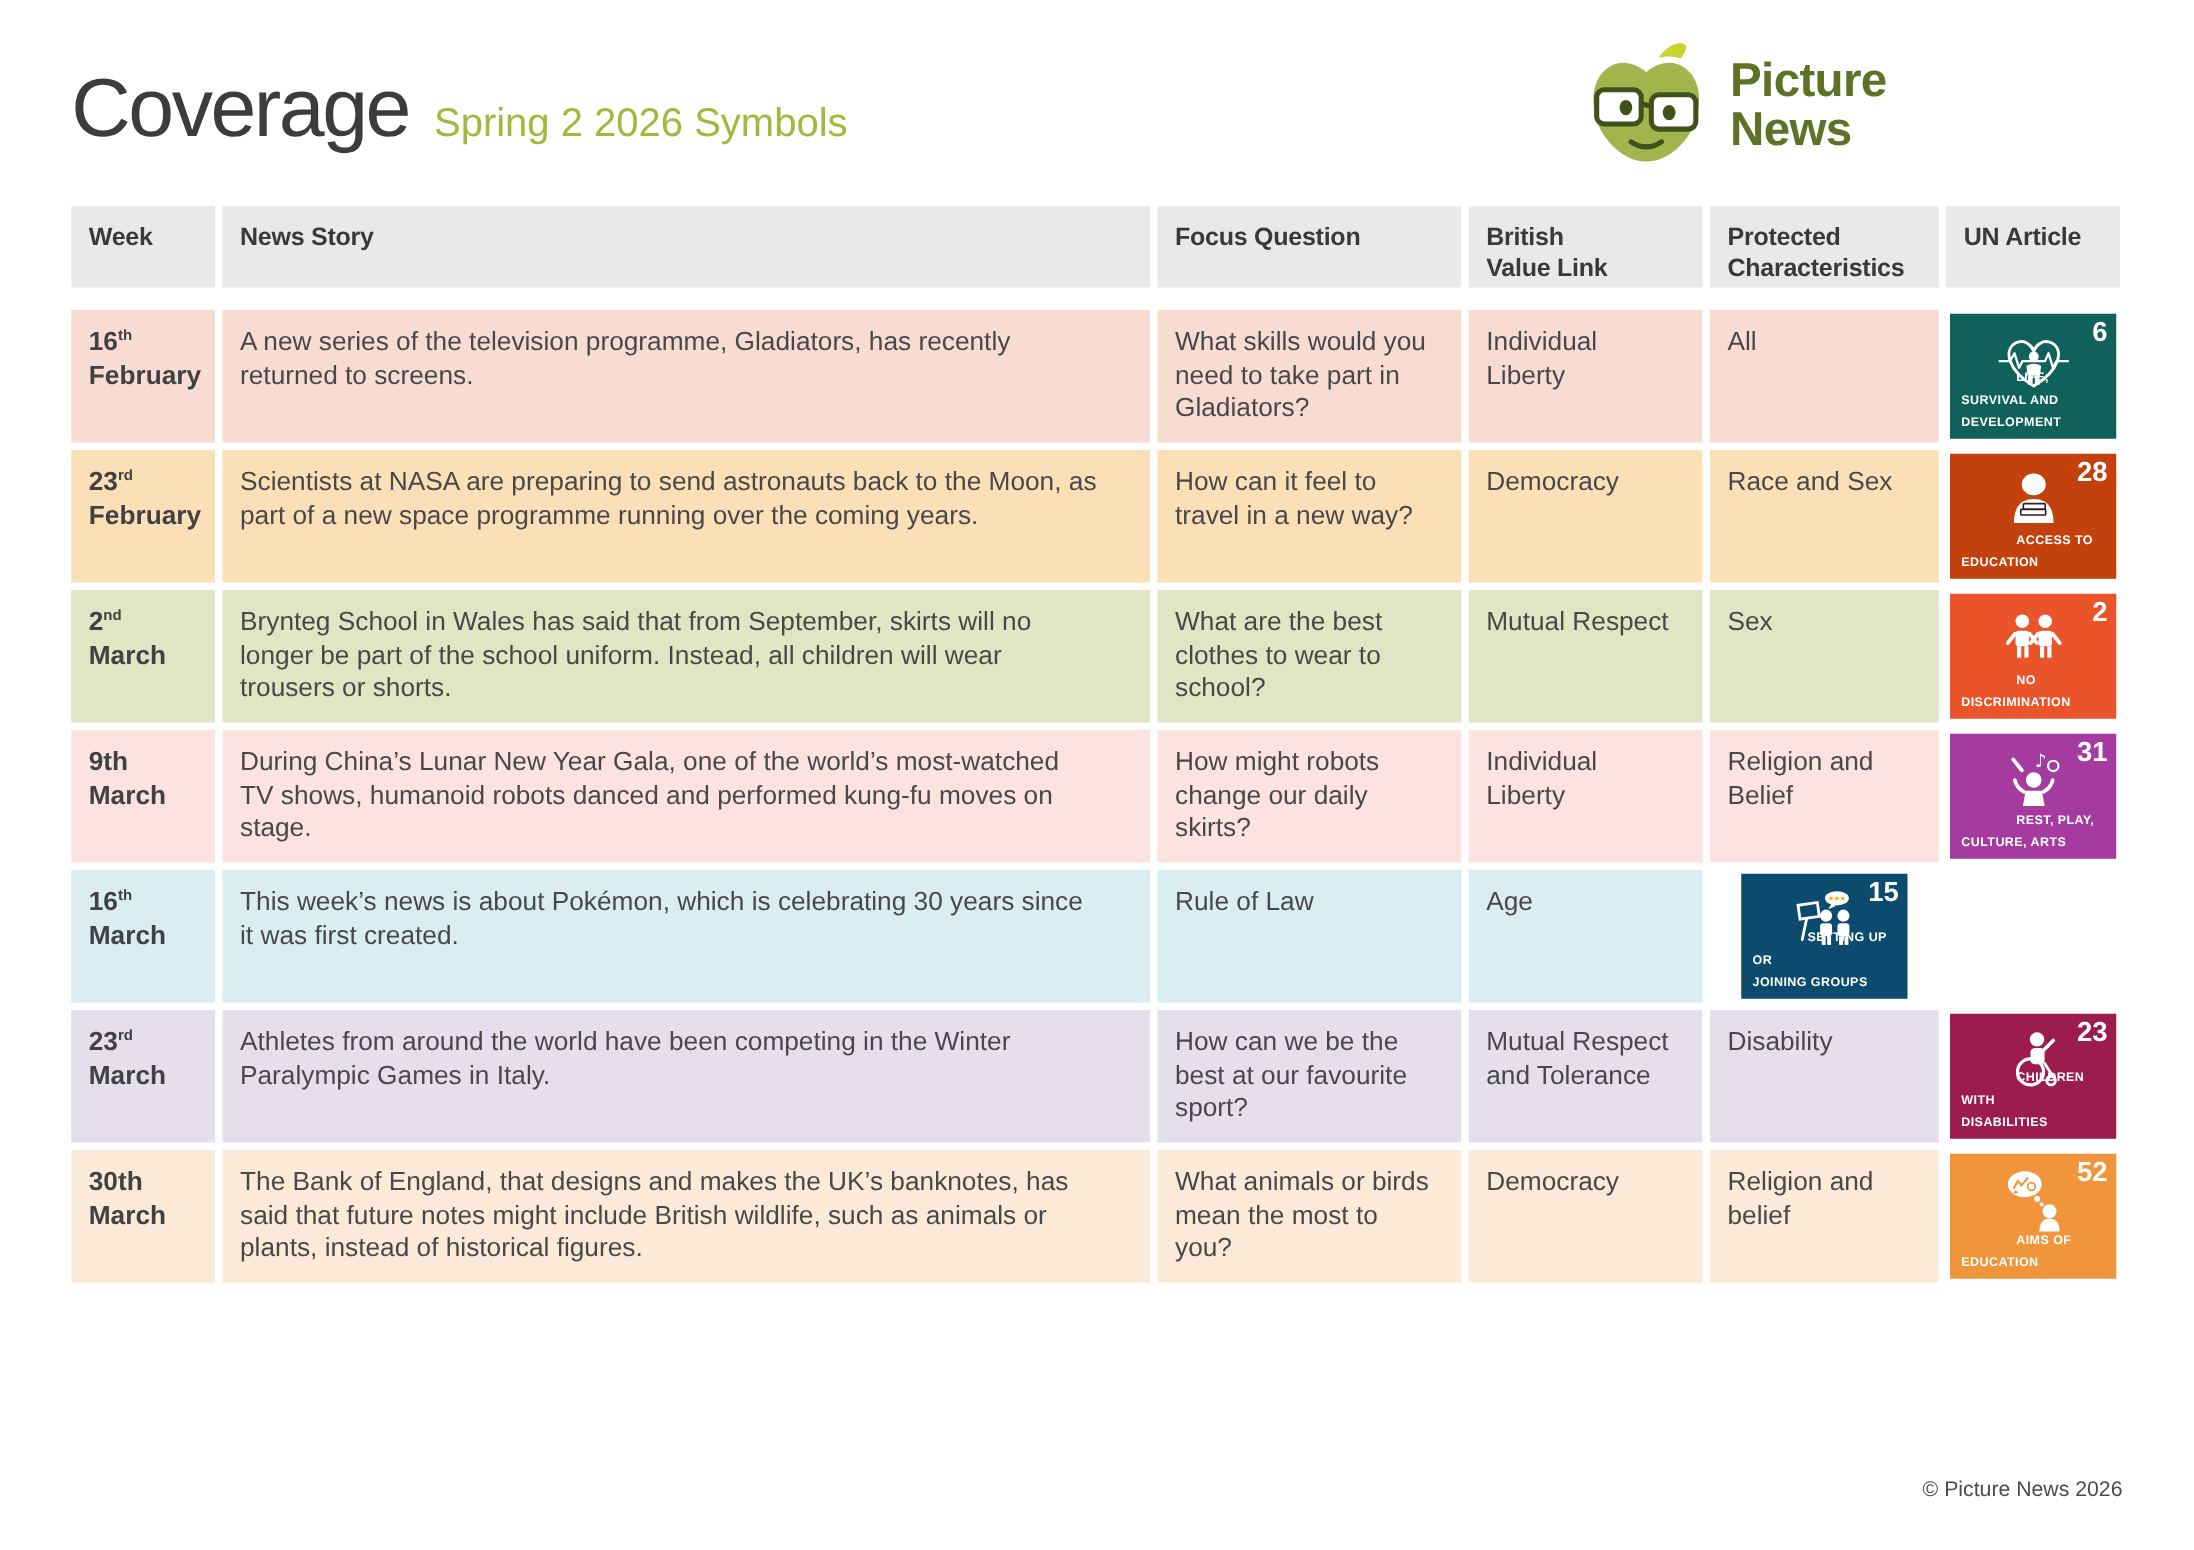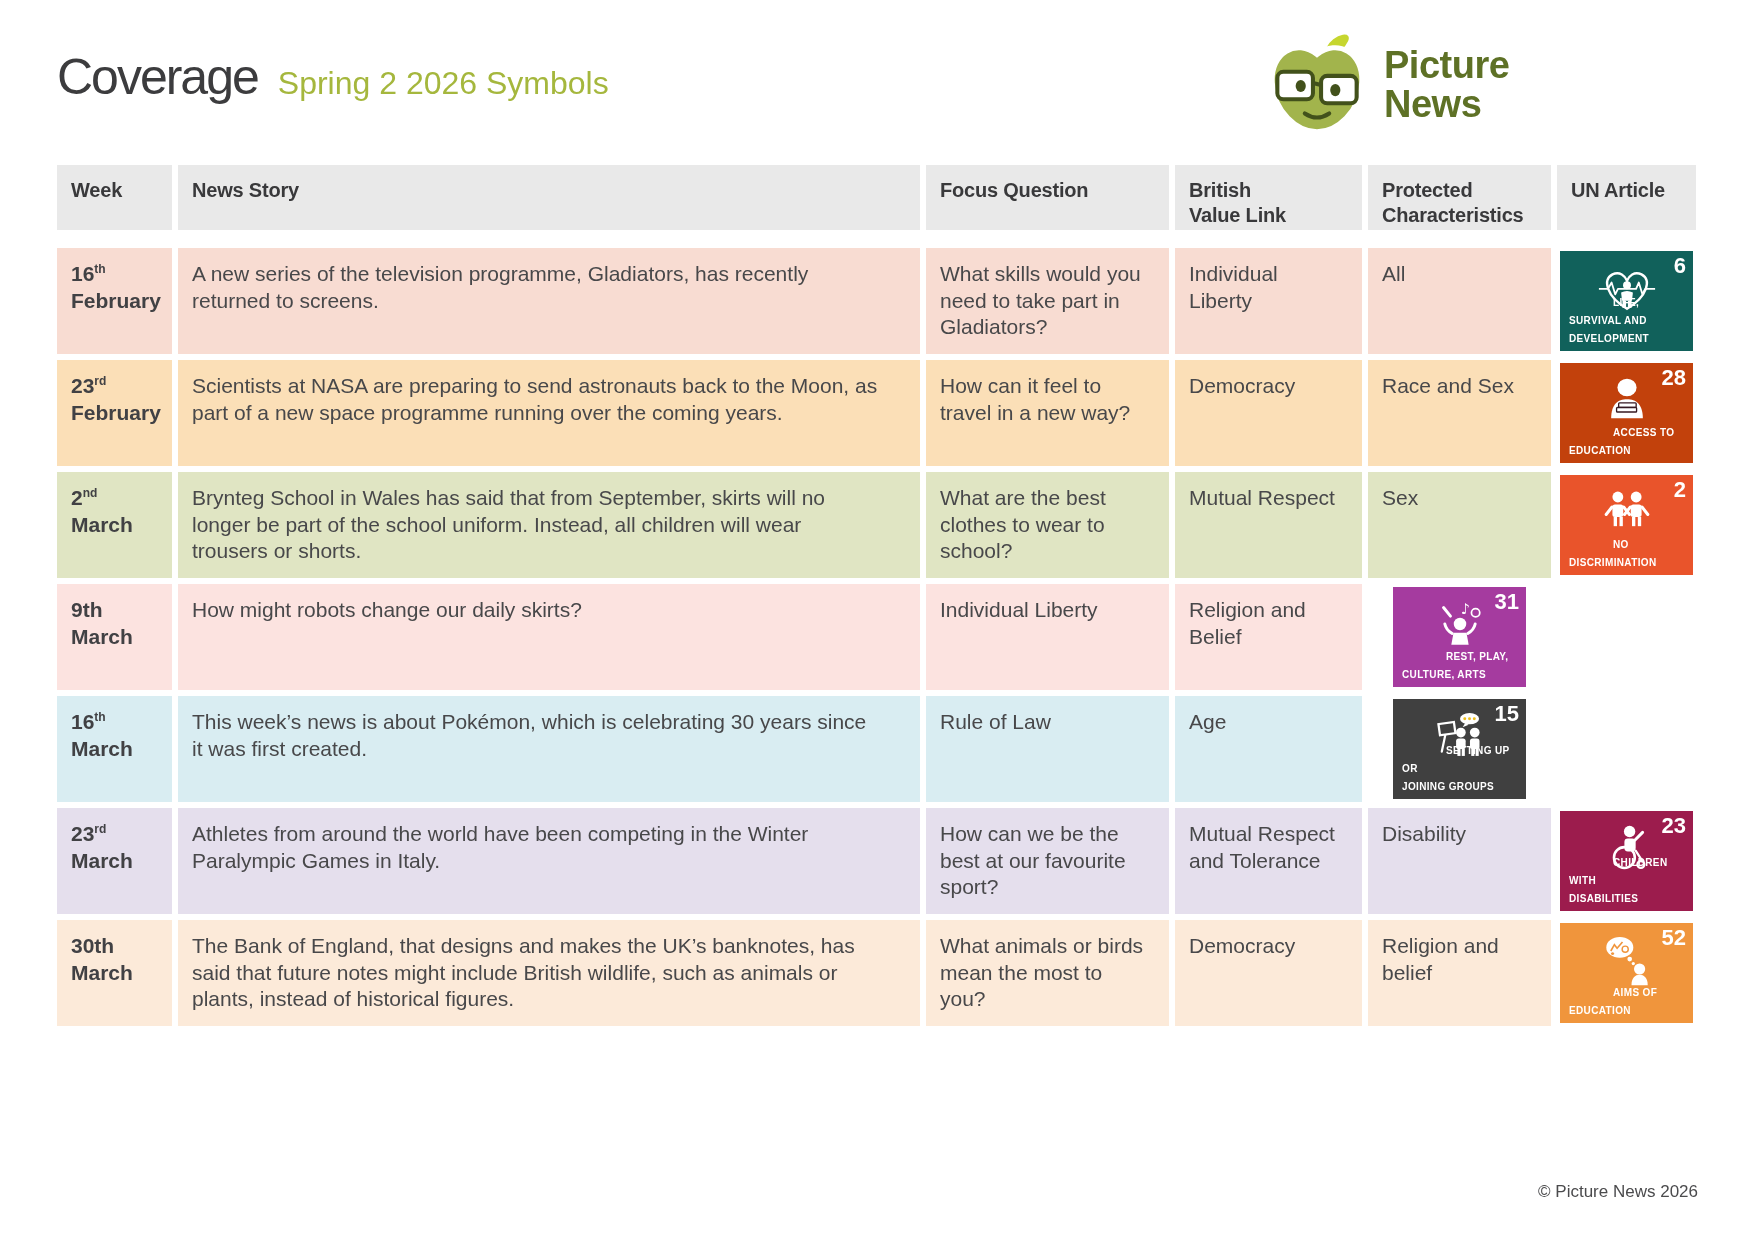--- a/index.html
+++ b/index.html
@@ -10,21 +10,21 @@
     background: #ffffff;
     font-family: "Liberation Sans", sans-serif;
     overflow: hidden;
   }
 
   
   .masthead {
     position: absolute; left: 57px; top: 48px;
     display: flex; align-items: baseline; gap: 20px;
   }
-  .page-title { font-size: 50px; font-weight: 400; color: #3c3c3e; letter-spacing: -2px; }
+  .page-title { font-size: 66px; font-weight: 400; color: #3c3c3e; letter-spacing: -2px; }
   .page-subtitle { font-size: 32px; font-weight: 400; color: #a5b73d; }
 
   .logo { position: absolute; left: 1256px; top: 24px; display: flex; align-items: center; gap: 6px; }
   .logo-text { font-weight: 700; font-size: 38px; line-height: 1.02; color: #5e7126; letter-spacing: -0.5px; }
 
   
   .coverage-table {
     position: absolute; left: 57px; top: 165px; width: 1639px;
     display: flex; flex-direction: column; gap: 18px;
   }
@@ -196,20 +196,21 @@
         </span>
       </div>
     </div>
   </div>
 
   <div class="row body-row" style="--row-bg: #fce3e0;">
     <div class="cell week-cell">
       <span class="day">9th</span>
       <span class="month">March</span>
     </div>
+    <div class="cell story-cell">During China’s Lunar New Year Gala, one of the world’s most-watched TV shows, humanoid robots danced and performed kung-fu moves on stage.</div>
     <div class="cell focus-cell">How might robots change our daily skirts?</div>
     <div class="cell value-cell">Individual Liberty</div>
     <div class="cell protected-cell">Religion and Belief</div>
     <div class="un-cell">
       <div class="badge" style="background: rgb(165, 59, 159);">
         <span class="badge-num">31</span>
         <span class="badge-icon">
               <svg width="52" height="52" viewBox="0 0 60 60">
     <text x="31" y="18" font-size="17" font-weight="bold" fill="#fff" font-family="DejaVu Sans, sans-serif">♪</text>
     <line x1="11" y1="11" x2="19" y2="21" stroke="#fff" stroke-width="3.4" stroke-linecap="round"></line>
@@ -231,21 +232,21 @@
 
   <div class="row body-row" style="--row-bg: #d9edf2;">
     <div class="cell week-cell">
       <span class="day">16<sup>th</sup></span>
       <span class="month">March</span>
     </div>
     <div class="cell story-cell">This week’s news is about Pokémon, which is celebrating 30 years since it was first created.</div>
     <div class="cell value-cell">Rule of Law</div>
     <div class="cell protected-cell">Age</div>
     <div class="un-cell">
-      <div class="badge" style="background: #404040;">
+      <div class="badge" style="background: #0c4a6e;">
         <span class="badge-num">15</span>
         <span class="badge-icon">
               <svg width="54" height="52" viewBox="0 0 60 60">
     <g transform="rotate(-8 15 22)">
                   <rect x="6" y="15" width="18" height="13" fill="none" stroke="#fff" stroke-width="2.6"></rect>
                 </g>
     <line x1="13" y1="29" x2="9" y2="48" stroke="#fff" stroke-width="2.6" stroke-linecap="round"></line>
     <ellipse cx="41" cy="10" rx="11" ry="6.5" fill="#fff"></ellipse>
     <circle cx="35.5" cy="10" r="1.7" fill="#edbe1e"></circle>
                 <circle cx="41" cy="10" r="1.7" fill="#edbe1e"></circle>

